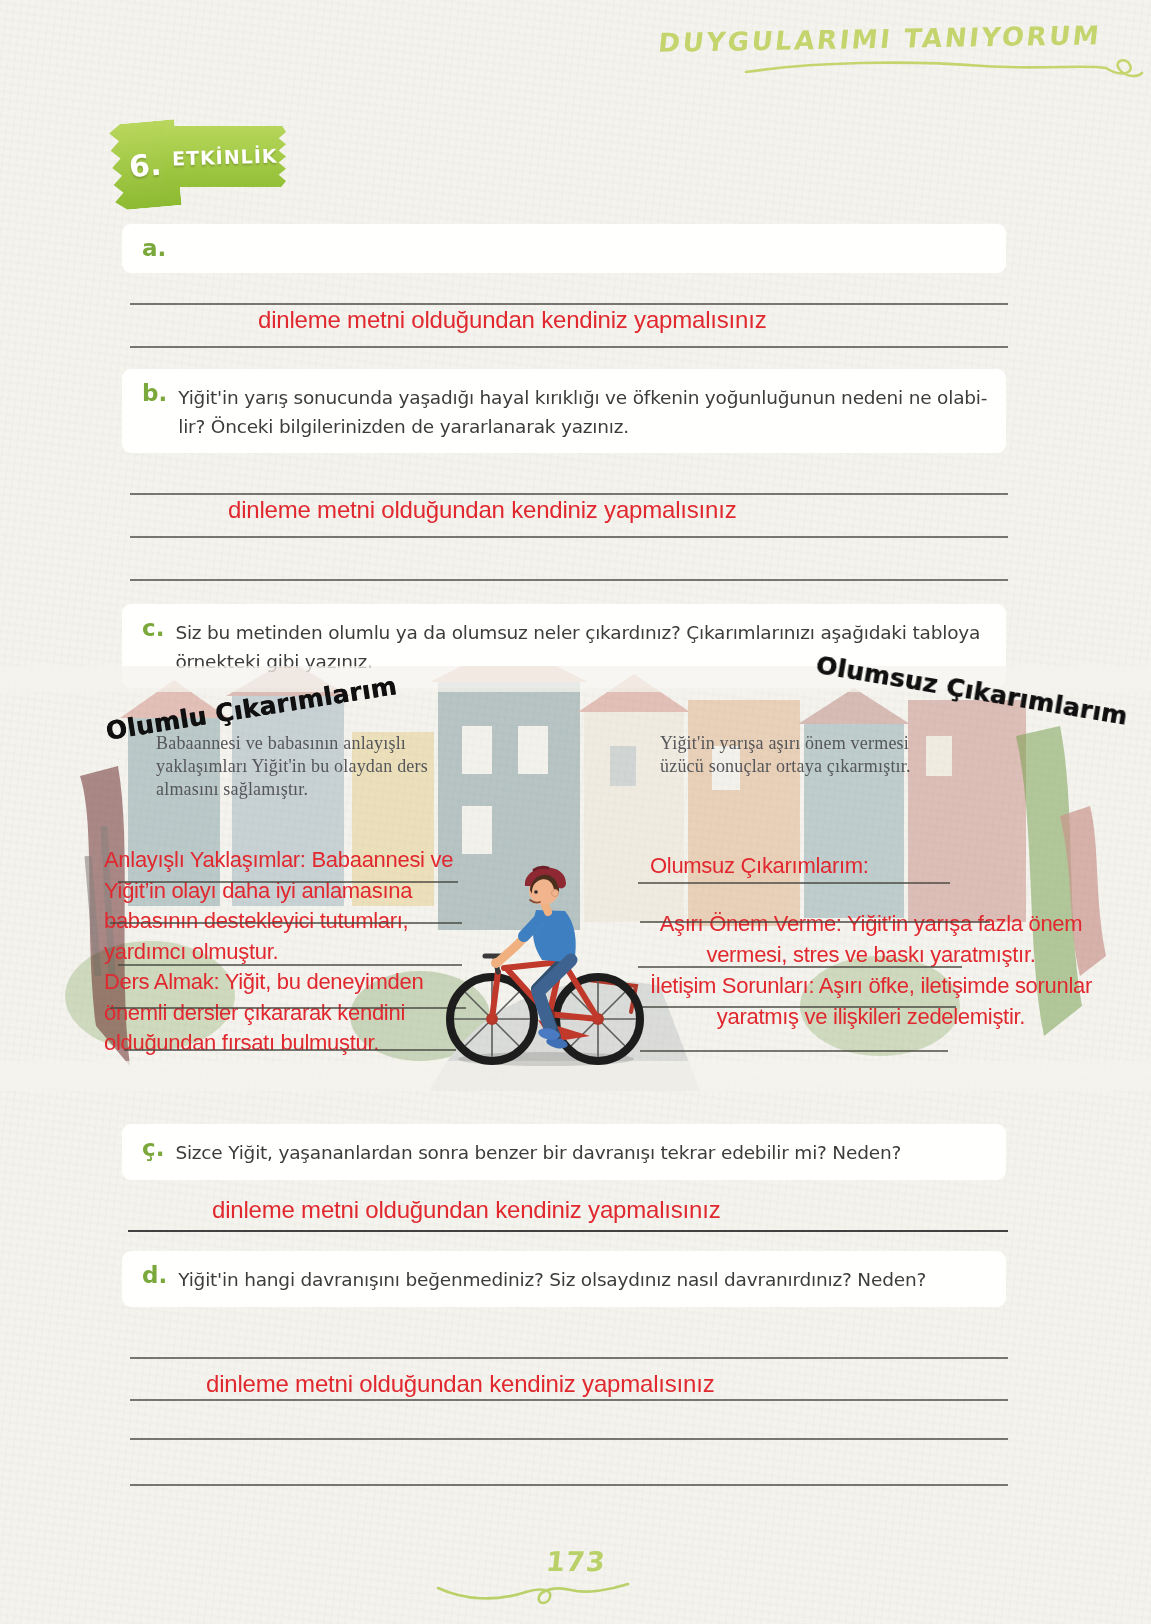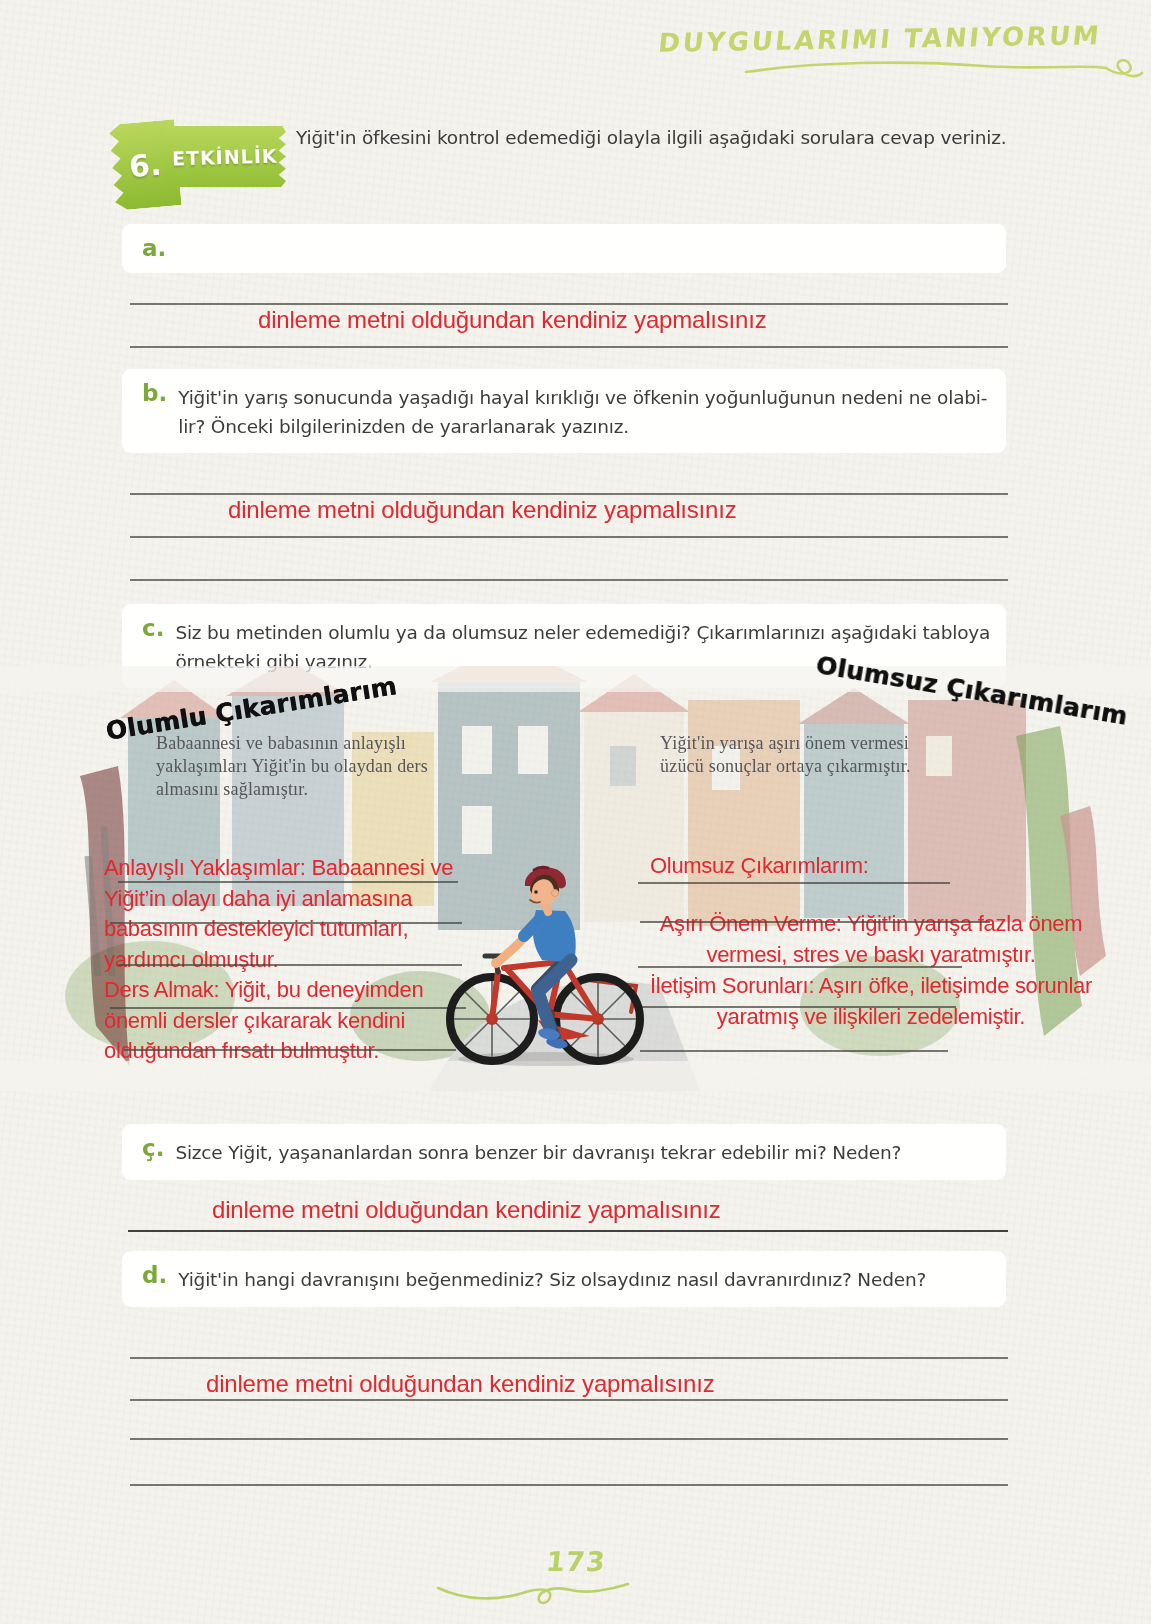--- a/index.html
+++ b/index.html
@@ -107,42 +107,41 @@
     <path d="M2,18 C70,8 160,6 240,12 C300,16 340,10 362,14 c14,9 28,6 24,-3 c-4,-9 -18,-4 -10,5 c7,8 18,7 22,3" fill="none" stroke="#c4d56e" stroke-width="2.6" stroke-linecap="round"></path>
   </svg>
 
   <div class="abs badge-tab">
     <span>6.</span>
   </div>
   <div class="abs badge-fold"></div>
   <div class="abs badge-main">
     <span>ETKİNLİK</span>
   </div>
-  <div class="abs instruction">Yiğit'in öfkesini kontrol edemediği olayla ilgili aşağıdaki sorulara cevap veriniz.</div>
 
   <div class="abs qbox" style="top:224px;">
     <span class="q-letter">a.</span>
   </div>
   <div class="rule" style="left:130px;top:303px;width:878px;"></div>
   <div class="red-note" style="left:258px;top:306px;">dinleme metni olduğundan kendiniz yapmalısınız</div>
   <div class="rule" style="left:130px;top:346px;width:878px;"></div>
 
   <div class="abs qbox" style="top:369px;">
     <span class="q-letter">b.</span>
     <span class="q-text">Yiğit'in yarış sonucunda yaşadığı hayal kırıklığı ve öfkenin yoğunluğunun nedeni ne olabi-
 lir? Önceki bilgilerinizden de yararlanarak yazınız.</span>
   </div>
   <div class="rule" style="left:130px;top:493px;width:878px;"></div>
   <div class="red-note" style="left:228px;top:496px;">dinleme metni olduğundan kendiniz yapmalısınız</div>
   <div class="rule" style="left:130px;top:536px;width:878px;"></div>
   <div class="rule" style="left:130px;top:579px;width:878px;"></div>
 
   <div class="abs qbox" style="top:604px;">
     <span class="q-letter">c.</span>
-    <span class="q-text">Siz bu metinden olumlu ya da olumsuz neler edemediği? Çıkarımlarınızı aşağıdaki tabloya
+    <span class="q-text">Siz bu metinden olumlu ya da olumsuz neler çıkardınız? Çıkarımlarınızı aşağıdaki tabloya
 örnekteki gibi yazınız.</span>
   </div>
 
   <svg class="abs" style="left:0;top:666px;" width="1151" height="425" viewBox="0 0 1151 425">
     <g opacity="0.28">
       <rect x="128" y="50" width="92" height="190" fill="#2a5f6d"></rect>
       <polygon points="120,52 174,14 228,52" fill="#b5402f"></polygon>
       <rect x="232" y="28" width="112" height="212" fill="#5a7c92"></rect>
       <polygon points="226,30 288,-6 350,30" fill="#a03a2e"></polygon>
       <rect x="352" y="66" width="82" height="174" fill="#d8b13c"></rect>
@@ -177,21 +176,21 @@
 
   <div class="abs col-title" style="left:104px;top:694px;transform:rotate(-9deg);">Olumlu Çıkarımlarım</div>
   <div class="abs col-title" style="left:814px;top:676px;transform:rotate(9.5deg);">Olumsuz Çıkarımlarım</div>
 
   <div class="abs example" style="left:156px;top:732px;width:360px;">Babaannesi ve babasının anlayışlı
 yaklaşımları Yiğit'in bu olaydan ders
 almasını sağlamıştır.</div>
   <div class="abs example" style="left:660px;top:732px;width:370px;">Yiğit'in yarışa aşırı önem vermesi
 üzücü sonuçlar ortaya çıkarmıştır.</div>
 
-  <div class="abs red-block" style="left:104px;top:845px;margin-top:8px;">
+  <div class="abs red-block" style="left:104px;top:845px;">
     <div class="red-line">Anlayışlı Yaklaşımlar: Babaannesi ve</div>
     <div class="red-line">Yiğit’in olayı daha iyi anlamasına</div>
     <div class="red-line">babasının destekleyici tutumları,</div>
     <div class="red-line">yardımcı olmuştur.</div>
     <div class="red-line">Ders Almak: Yiğit, bu deneyimden</div>
     <div class="red-line">önemli dersler çıkararak kendini</div>
     <div class="red-line">olduğundan fırsatı bulmuştur.</div>
   </div>
   <div class="rule" style="left:118px;top:881px;width:340px;"></div>
   <div class="rule" style="left:110px;top:922px;width:352px;"></div>

